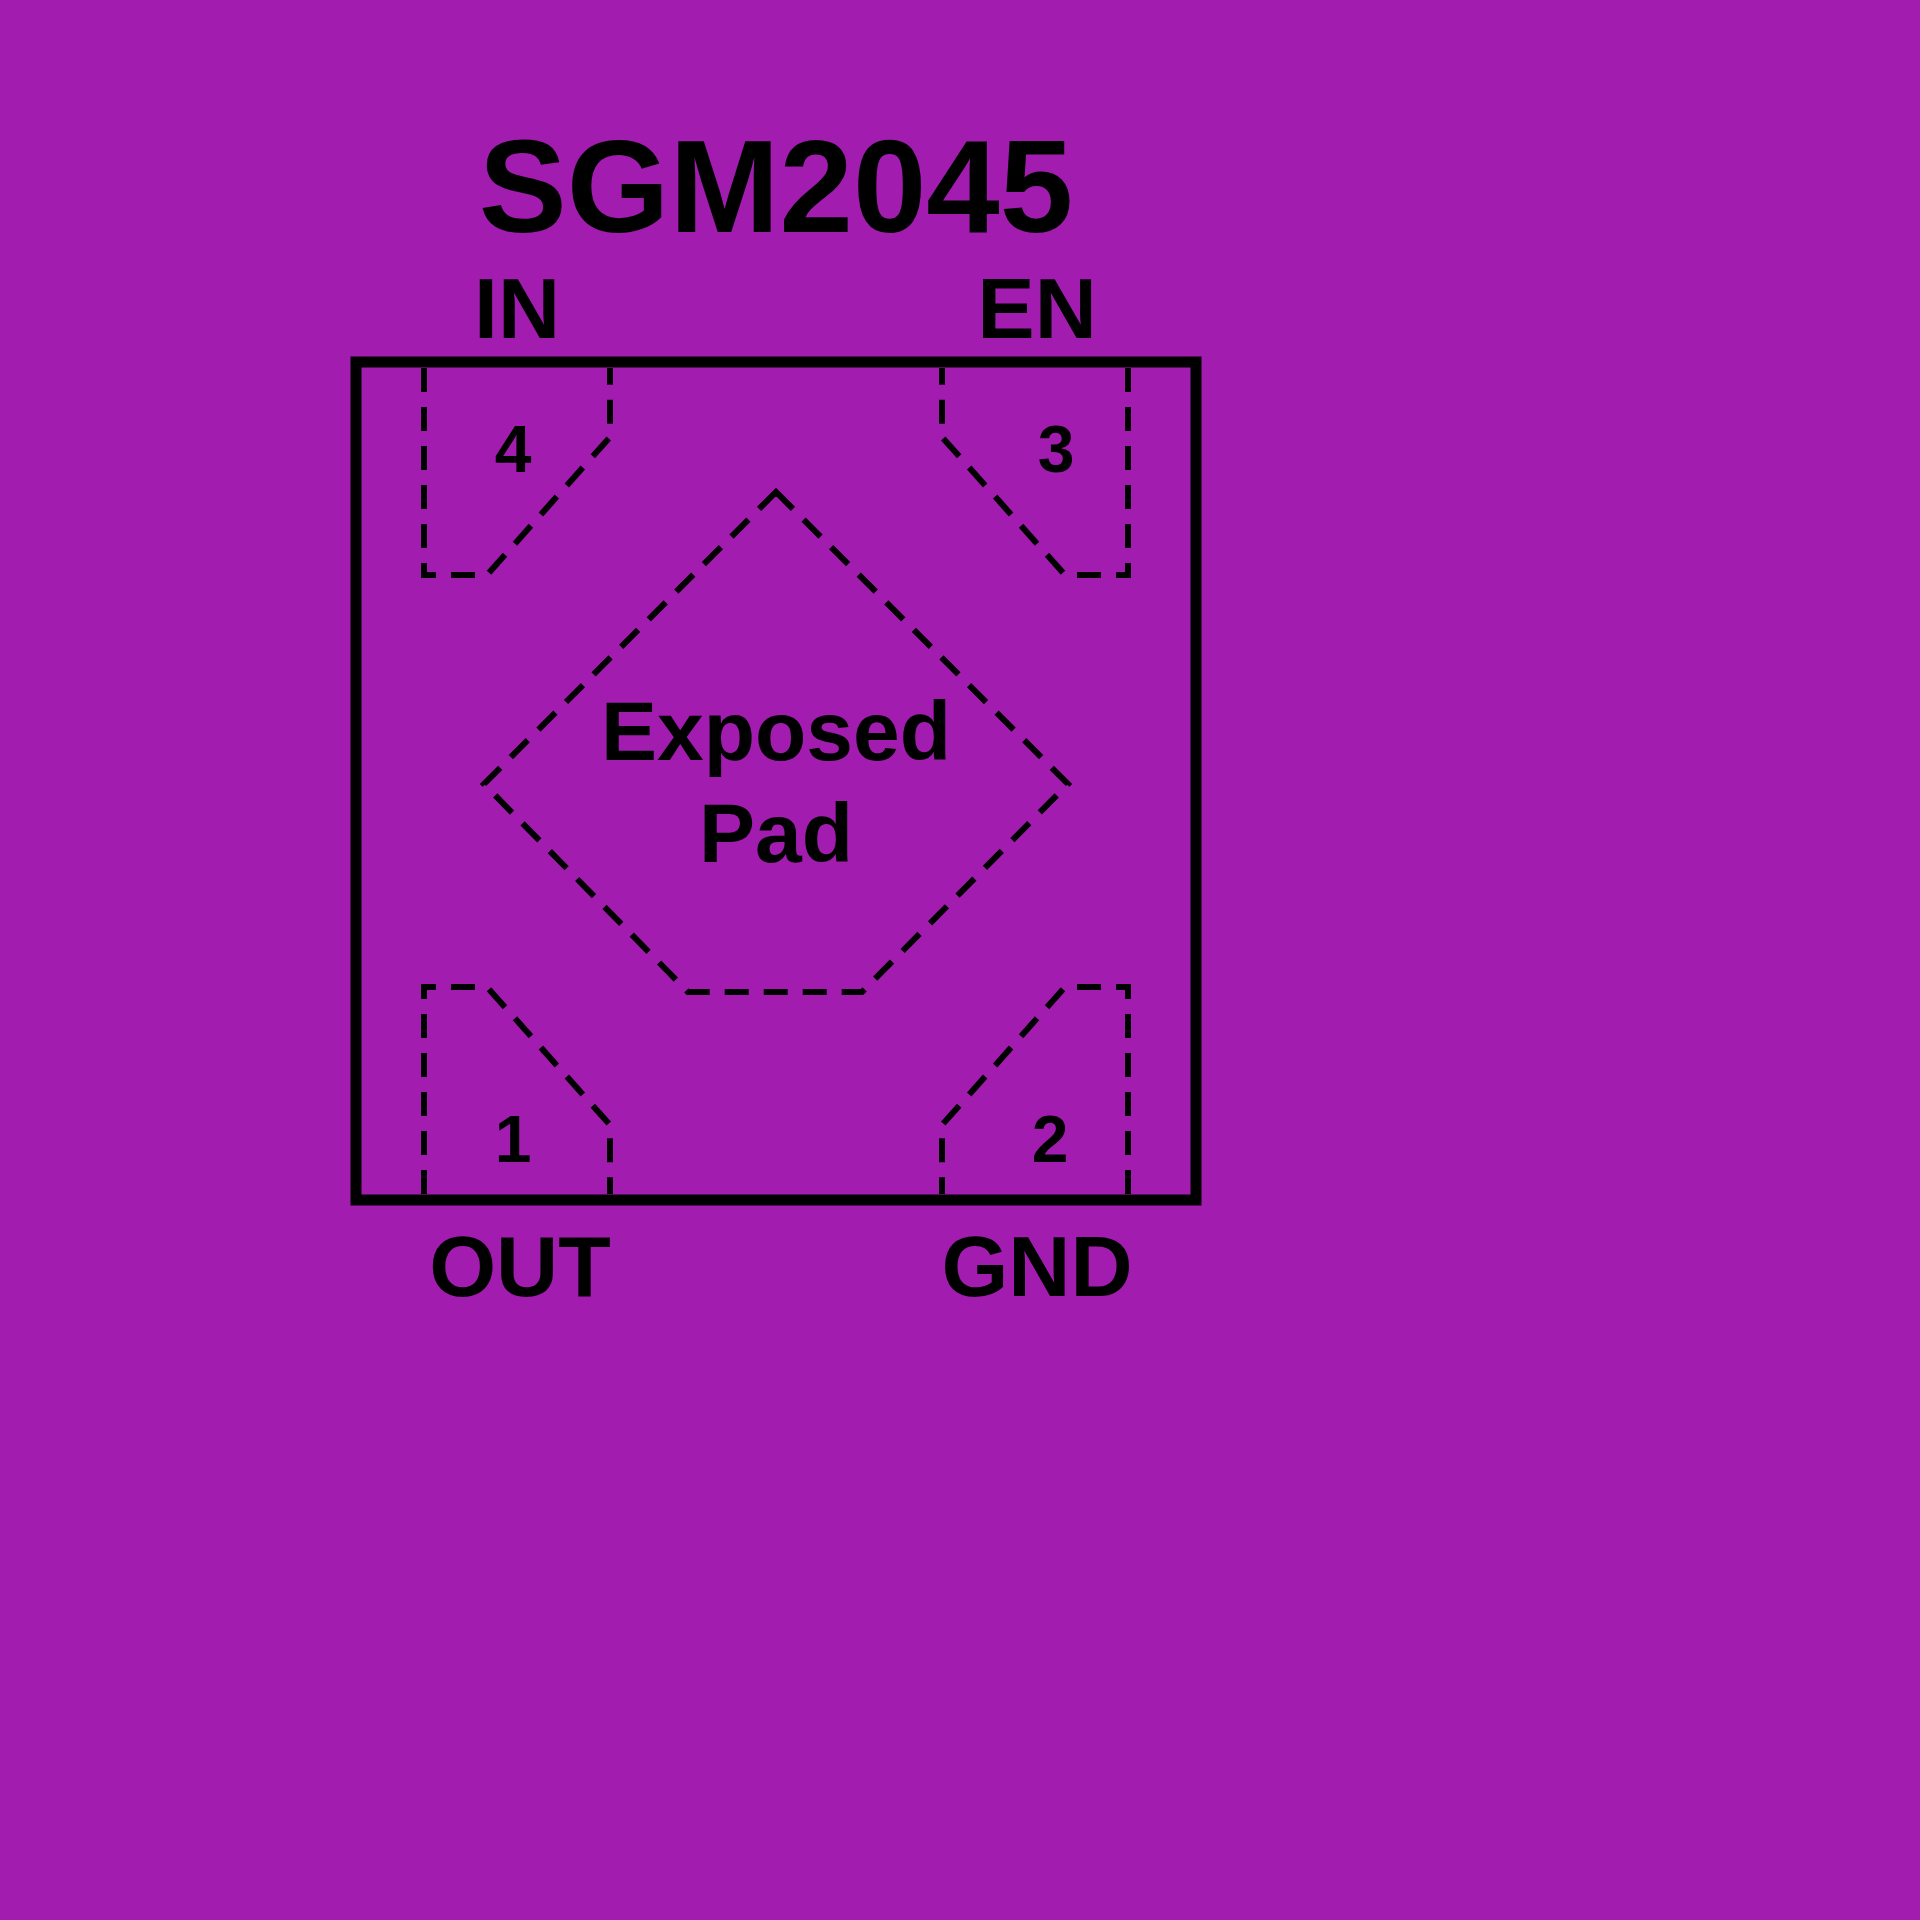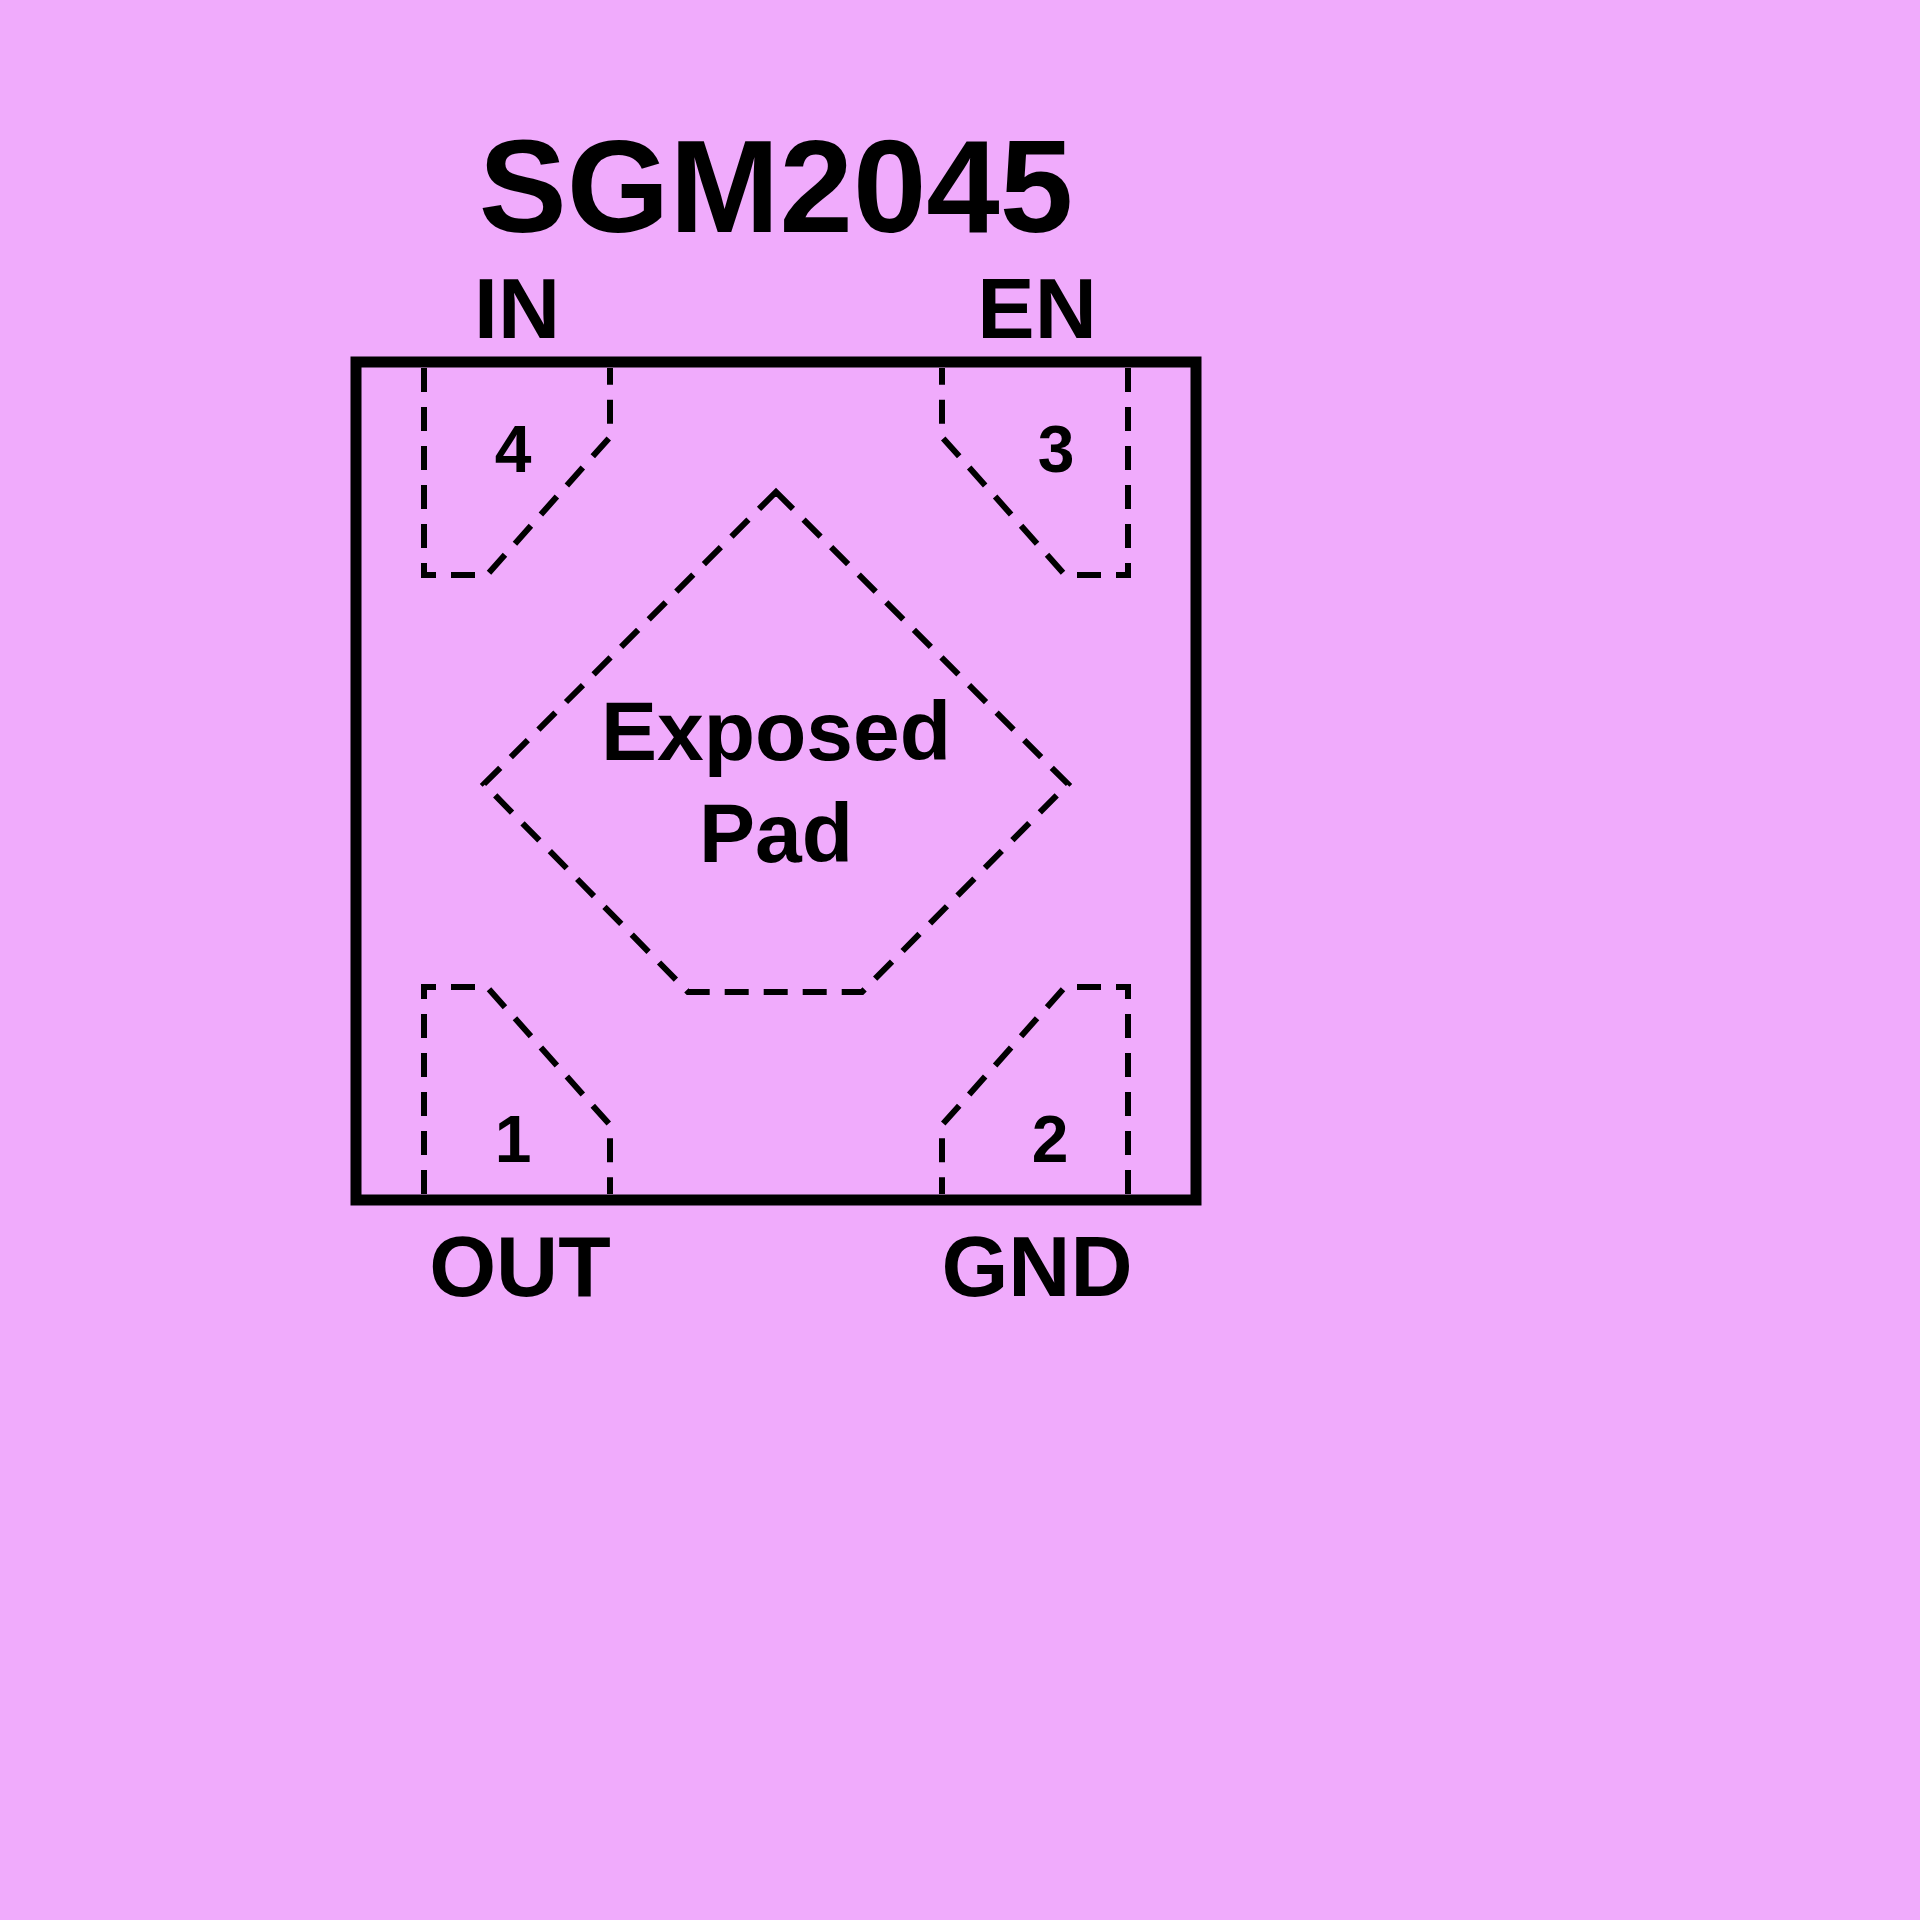--- a/index.html
+++ b/index.html
@@ -4,21 +4,21 @@
 <style>
   html, body {
     margin: 0;
     padding: 0;
     background: #ffffff;
   }
   .canvas {
     position: relative;
     width: 1920px;
     height: 1920px;
-    background: #f0abfc;
+    background: #a21caf;
     overflow: hidden;
   }
   svg {
     position: absolute;
     top: 0;
     left: 0;
   }
   .outline {
     fill: none;
     stroke: #000000;

